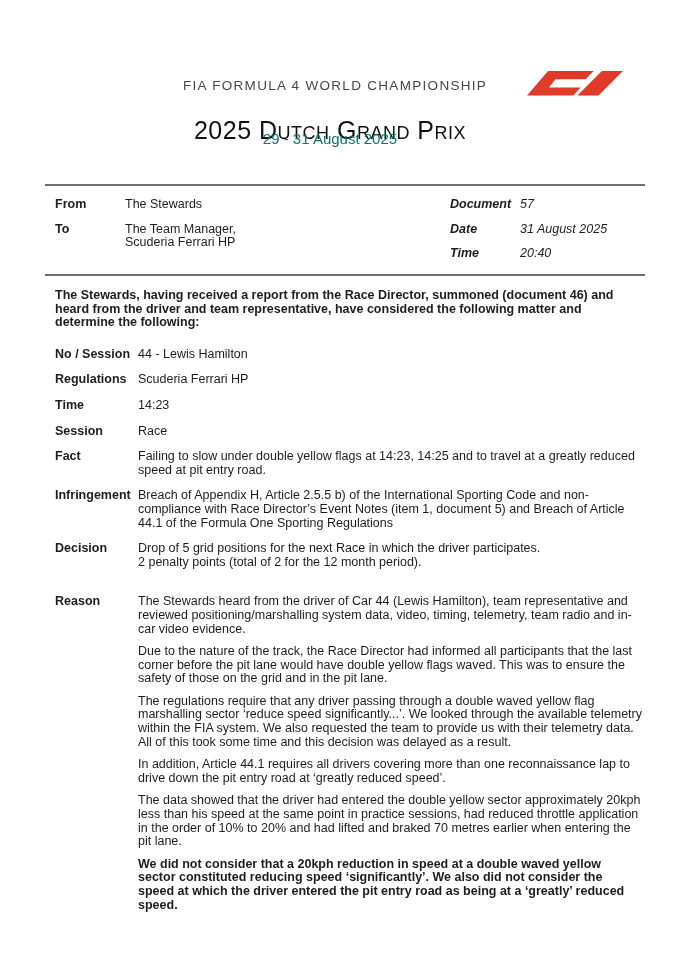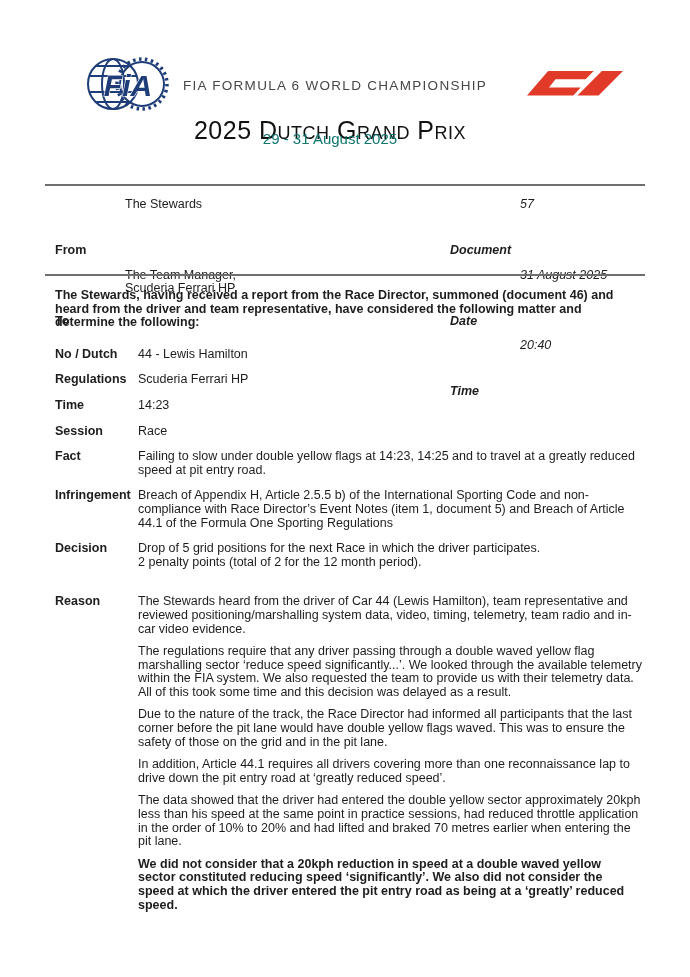--- a/index.html
+++ b/index.html
@@ -18,50 +18,38 @@
     font-size:25px; line-height:28px; font-weight:normal; font-variant:small-caps;
     letter-spacing:0.5px; color:#111;
   }
   .event-dates { left:0; top:132px; width:660px; text-align:center; font-size:15px; font-weight:normal; color:#0f766e; }
   .rule { left:45px; width:600px; height:2px; background:#6e6e6e; }
   .rule1 { top:184px; }
   .rule2 { top:274px; }
   
   .meta { left:55px; top:198px; width:592px; }
   .meta-row { display:flex; margin-bottom:11px; }
-  .meta-label { font-weight:bold; width:70px; flex:0 0 70px;margin-top:46px; }
+  .meta-label { font-weight:bold; width:70px; flex:0 0 70px; }
   .meta-right { position:absolute; left:395px; top:0; width:197px;font-style:italic; }
   
   .content { left:55px; top:289px; width:587px; }
   .intro { margin:0 0 18px 0;font-weight:bold; }
   .frow { display:grid; grid-template-columns:83px 504px; margin-bottom:12px; }
   .frow-label { font-weight:bold; }
   .frow-reason { padding-top:14px; }
   .reason-val p { margin:0 0 9px 0; }
   .reason-val p:last-child { margin-bottom:0;font-weight:bold; }
 </style>
 </head>
 <body>
 
 <div class="page">
 
-  <div class="abs fia-logo">
-    <svg width="84" height="56" viewBox="0 0 84 56" aria-hidden="true">
-      <g fill="none" stroke="#1e3c78" stroke-width="2">
-        <circle cx="27" cy="28" r="25"></circle>
-        <ellipse cx="27" cy="28" rx="11" ry="25"></ellipse>
-        <path d="M4 20 H50 M4 36 H50 M10 10 H44 M10 46 H44"></path>
-        <circle cx="56" cy="28" r="22"></circle>
-      </g>
-      <circle cx="56" cy="28" r="25" fill="none" stroke="#1e3c78" stroke-width="3.5" stroke-dasharray="2.5 3.5"></circle>
-      <text x="42" y="40" text-anchor="middle" font-size="30" font-weight="bold" font-style="italic" fill="#1e3c78" stroke="#ffffff" stroke-width="1.2" paint-order="stroke">FiA</text>
-    </svg>
-  </div>
 
-  <div class="abs champ-title">FIA FORMULA 6 WORLD CHAMPIONSHIP</div>
+  <div class="abs champ-title">FIA FORMULA 4 WORLD CHAMPIONSHIP</div>
 
   <div class="abs f1-logo">
     <svg width="96" height="27" viewBox="0 0 118 32" aria-hidden="true">
       <path d="M26 2 H82 L72 12 H35 L27 22 H66 L57 32 H0 Z" fill="#e13a28"></path>
       <path d="M62 32 L92 2 H118 L88 32 Z" fill="#e13a28"></path>
     </svg>
   </div>
 
   <div class="abs event-title">2025 Dutch Grand Prix</div>
   <div class="abs event-dates">29 - 31 August 2025</div>
@@ -97,21 +85,21 @@
       </div>
     </div>
   </div>
 
   <div class="abs rule rule2"></div>
 
   <div class="abs content">
     <p class="intro">The Stewards, having received a report from the Race Director, summoned (document 46) and heard from the driver and team representative, have considered the following matter and determine the following:</p>
 
     <div class="frow">
-      <div class="frow-label">No / Dutch</div>
+      <div class="frow-label">No / Session</div>
       <div>44 - Lewis Hamilton</div>
     </div>
 
     <div class="frow">
       <div class="frow-label">Regulations</div>
       <div>Scuderia Ferrari HP</div>
     </div>
 
     <div class="frow">
       <div class="frow-label">Time</div>
@@ -138,22 +126,22 @@
       <div>
         <div>Drop of 5 grid positions for the next Race in which the driver participates.</div>
         <div>2 penalty points (total of 2 for the 12 month period).</div>
       </div>
     </div>
 
     <div class="frow frow-reason">
       <div class="frow-label">Reason</div>
       <div class="reason-val">
         <p>The Stewards heard from the driver of Car 44 (Lewis Hamilton), team representative and reviewed positioning/marshalling system data, video, timing, telemetry, team radio and in-car video evidence.</p>
+        <p>Due to the nature of the track, the Race Director had informed all participants that the last corner before the pit lane would have double yellow flags waved. This was to ensure the safety of those on the grid and in the pit lane.</p>
         <p>The regulations require that any driver passing through a double waved yellow flag marshalling sector ‘reduce speed significantly...’. We looked through the available telemetry within the FIA system. We also requested the team to provide us with their telemetry data. All of this took some time and this decision was delayed as a result.</p>
-        <p>Due to the nature of the track, the Race Director had informed all participants that the last corner before the pit lane would have double yellow flags waved. This was to ensure the safety of those on the grid and in the pit lane.</p>
         <p>In addition, Article 44.1 requires all drivers covering more than one reconnaissance lap to drive down the pit entry road at ‘greatly reduced speed’.</p>
         <p>The data showed that the driver had entered the double yellow sector approximately 20kph less than his speed at the same point in practice sessions, had reduced throttle application in the order of 10% to 20% and had lifted and braked 70 metres earlier when entering the pit lane.</p>
         <p>We did not consider that a 20kph reduction in speed at a double waved yellow sector constituted reducing speed ‘significantly’. We also did not consider the speed at which the driver entered the pit entry road as being at a ‘greatly’ reduced speed.</p>
       </div>
     </div>
   </div>
 
 </div>
 
 </body></html>

